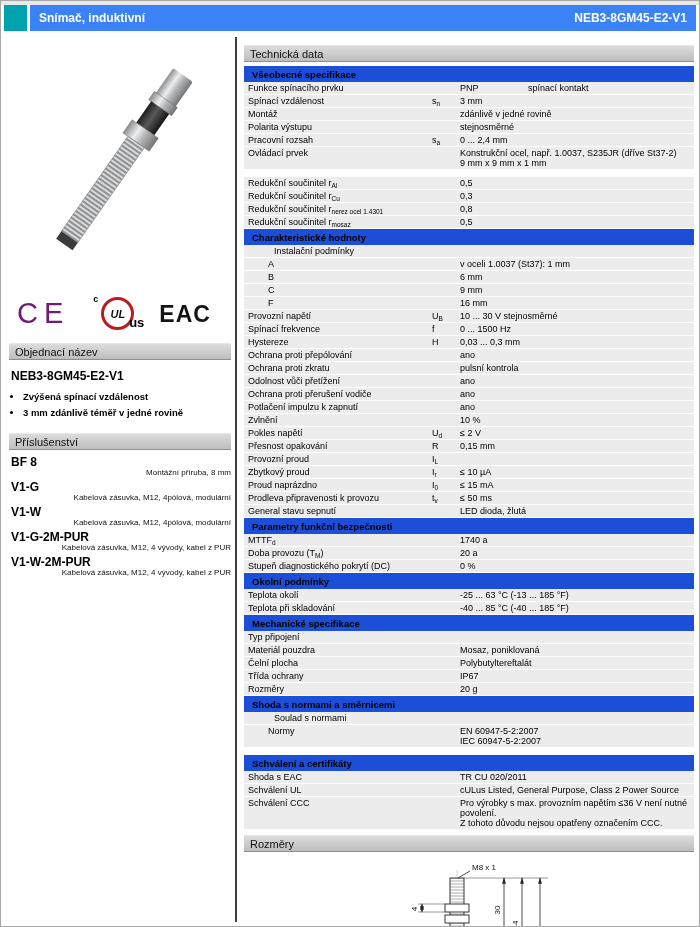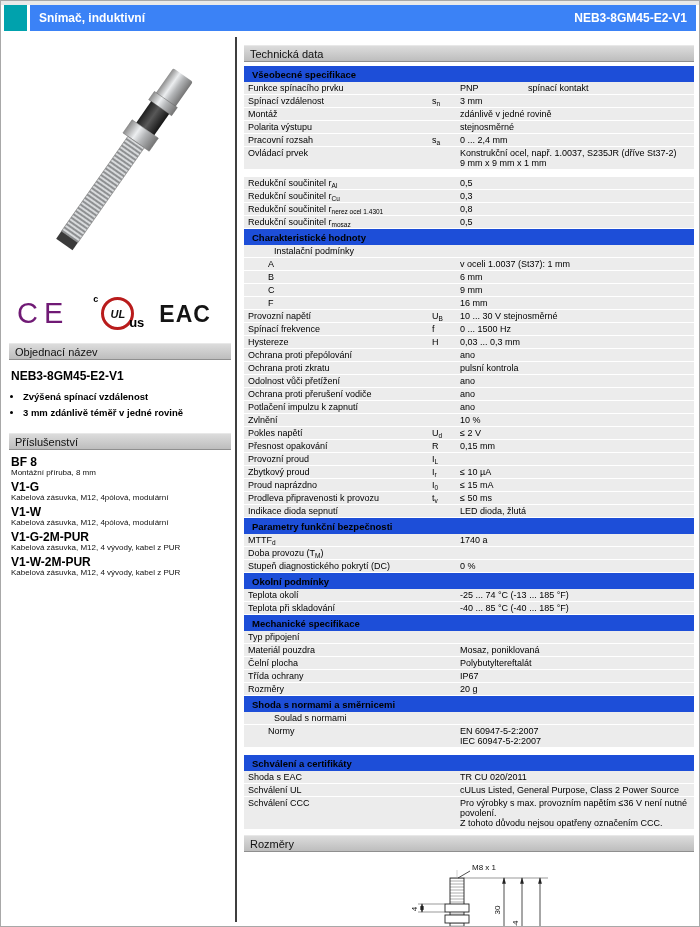--- a/index.html
+++ b/index.html
@@ -31,21 +31,21 @@
              align-items:center;justify-content:center;font-weight:bold;font-style:italic;font-size:11px;color:#111;}
   .ul-c{position:absolute;left:-8px;top:-3px;font-size:9px;font-weight:bold;}
   .ul-us{position:absolute;right:-11px;bottom:-1px;font-size:13px;font-weight:bold;}
   .eac{font-size:23px;font-weight:800;letter-spacing:1px;color:#141414;transform:scaleY(1.08);}
   .code{font-size:12px;font-weight:bold;margin:9px 0 7px 2px;color:#000;}
   ul.bullets{margin:0 0 14px 14px;padding:0;font-size:9.5px;font-weight:bold;line-height:13px;color:#000;}
   ul.bullets li{margin:0 0 3px 0;}
   .acc{margin:0 0 5px 2px;}
   .acc-list{margin-top:7px;}
   .acc-code{font-size:12px;font-weight:bold;line-height:11px;color:#000;}
-  .acc-desc{font-size:8px;line-height:9px;color:#111;}
+  .acc-desc{font-size:8px;line-height:9px;color:#111;text-align:right;}
 
   
   .ttable{margin-top:4px;}
   .trow{display:flex;align-items:flex-start;font-size:9px;line-height:10px;color:#000;}
   .tdata{background:#ececec;margin-bottom:1px;}
   .tsec{font-weight:bold;font-size:9.5px;background:#1d4ed8;padding:3px 0 1px 4px;}
   .tgap{margin-top:8px;}
   .tc-label{flex:0 0 188px;box-sizing:border-box;padding:1px 2px 1px 4px;}
   .tc-label.ind1{padding-left:30px;}
   .tc-label.ind2{padding-left:24px;}
@@ -297,48 +297,49 @@
           <div class="tc-label">Proud naprázdno</div>
           <div class="tc-sym">I<sub>0</sub></div>
           <div class="tc-val">≤ 15 mA</div>
         </div>
         <div class="trow tdata">
           <div class="tc-label">Prodleva připravenosti k provozu</div>
           <div class="tc-sym">t<sub>v</sub></div>
           <div class="tc-val">≤ 50 ms</div>
         </div>
         <div class="trow tdata">
-          <div class="tc-label">Indikace dioda sepnutí</div>
+          <div class="tc-label">General stavu sepnutí</div>
           <div class="tc-sym"></div>
           <div class="tc-val">LED dioda, žlutá</div>
         </div>
         <div class="trow tsec">
           <div class="tc-label">Parametry funkční bezpečnosti</div>
         </div>
         <div class="trow tdata">
           <div class="tc-label">MTTF<sub>d</sub></div>
           <div class="tc-sym"></div>
           <div class="tc-val">1740 a</div>
         </div>
         <div class="trow tdata">
           <div class="tc-label">Doba provozu (T<sub>M</sub>)</div>
           <div class="tc-sym"></div>
+          <div class="tc-val">20 a</div>
         </div>
         <div class="trow tdata">
           <div class="tc-label">Stupeň diagnostického pokrytí (DC)</div>
           <div class="tc-sym"></div>
           <div class="tc-val">0 %</div>
         </div>
         <div class="trow tsec">
           <div class="tc-label">Okolní podmínky</div>
         </div>
         <div class="trow tdata">
           <div class="tc-label">Teplota okolí</div>
           <div class="tc-sym"></div>
-          <div class="tc-val">-25 ... 74 °C (-13 ... 185 °F)</div>
+          <div class="tc-val">-25 ... 63 °C (-13 ... 185 °F)</div>
         </div>
         <div class="trow tdata">
           <div class="tc-label">Teplota při skladování</div>
           <div class="tc-sym"></div>
           <div class="tc-val">-40 ... 85 °C (-40 ... 185 °F)</div>
         </div>
         <div class="trow tsec">
           <div class="tc-label">Mechanické specifikace</div>
         </div>
         <div class="trow tdata">

